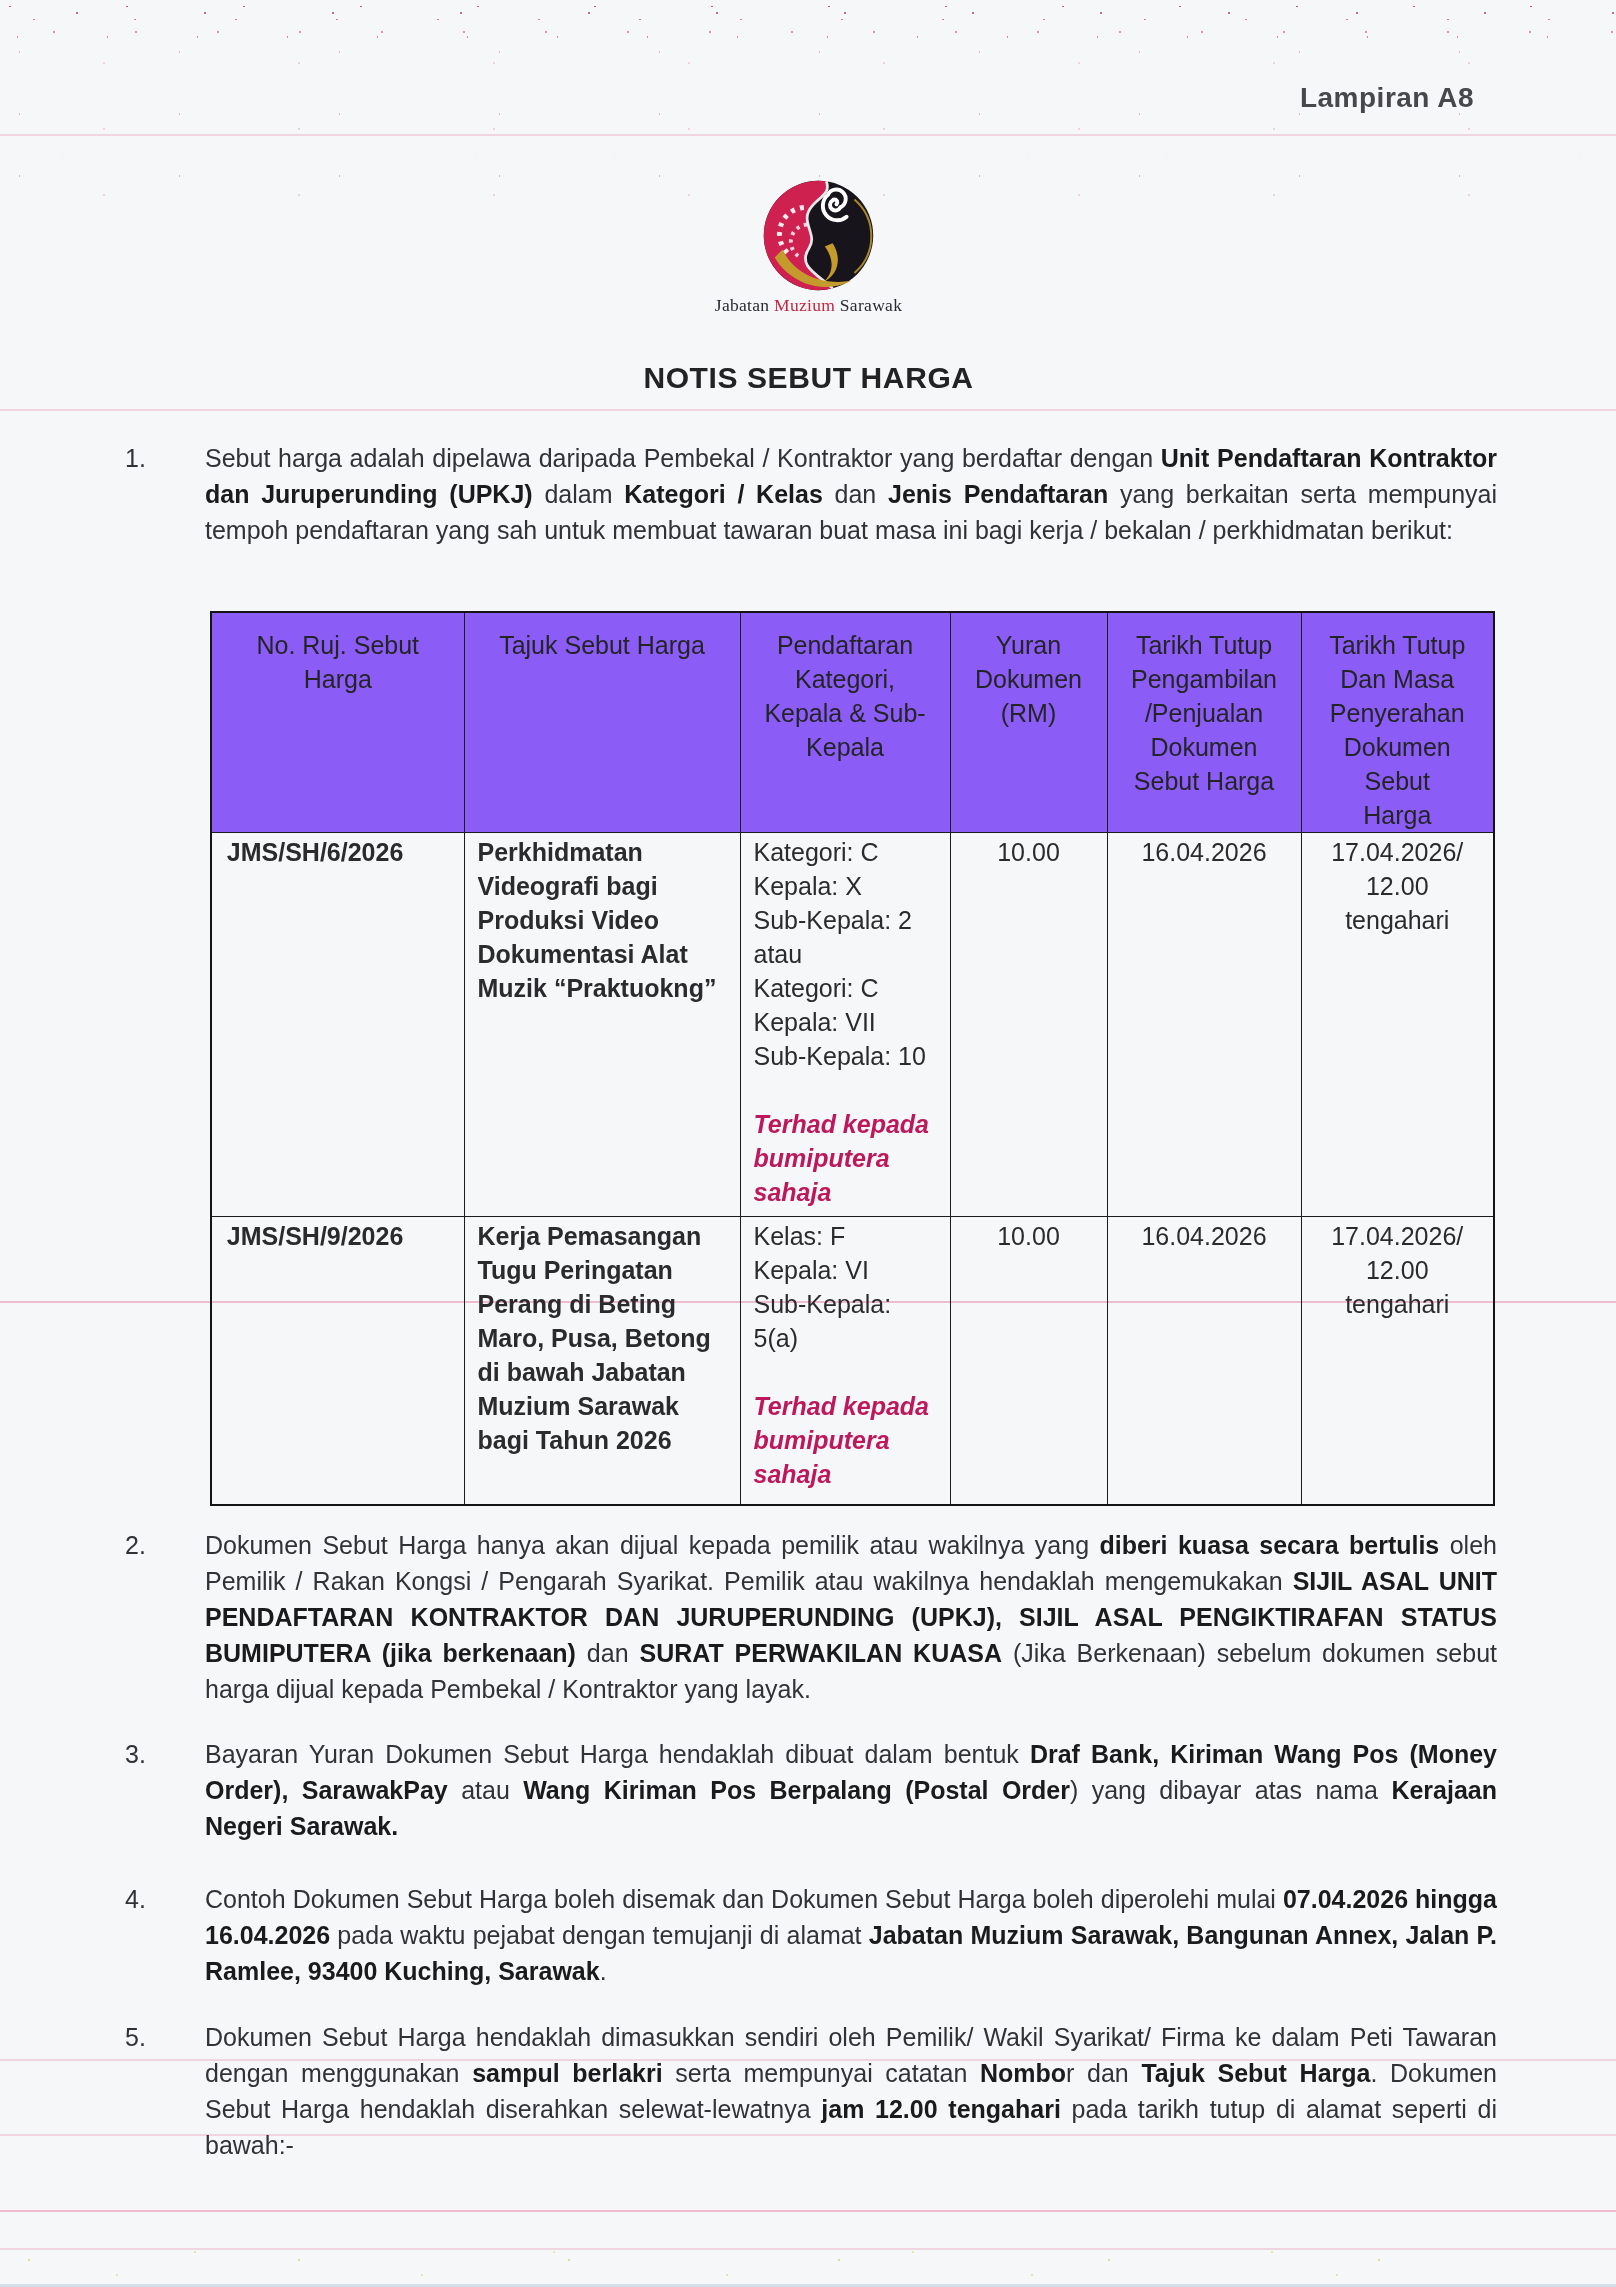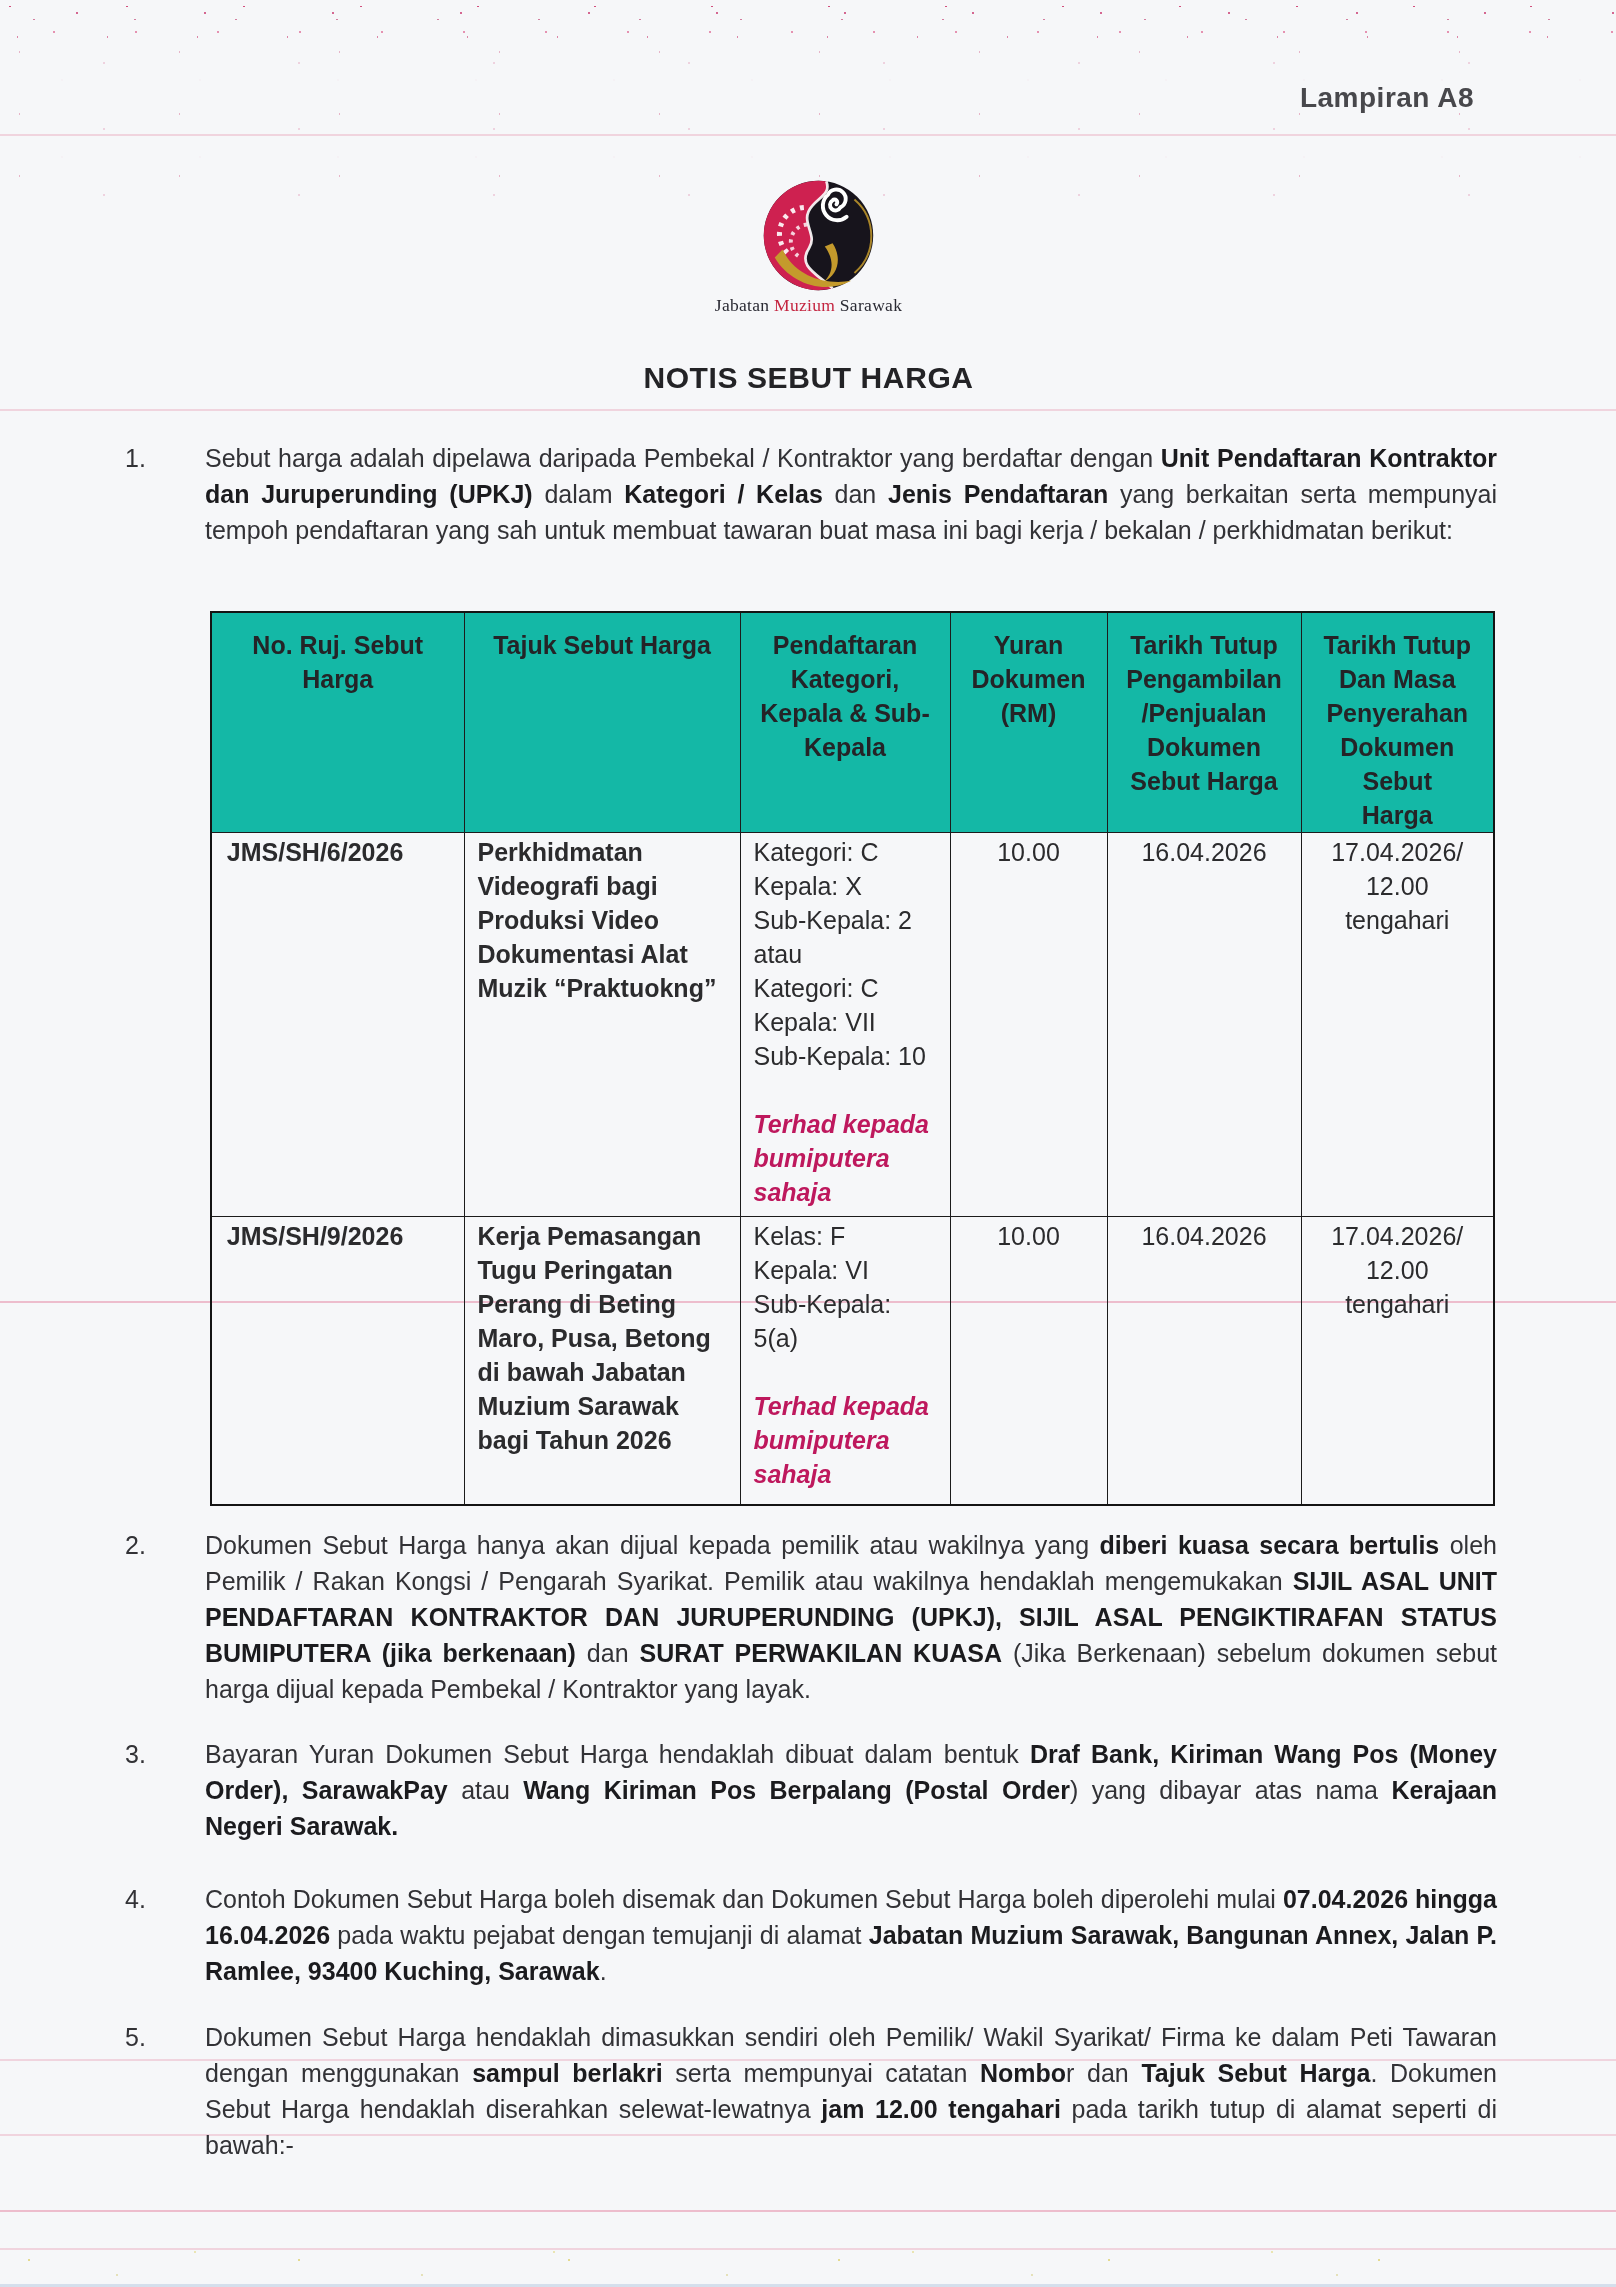--- a/index.html
+++ b/index.html
@@ -53,21 +53,21 @@
   
   .para{position:absolute;left:125px;width:1372px;font-size:25px;line-height:36px;}
   .para .num{position:absolute;left:0;top:0;}
   .para .ptext{margin-left:80px;text-align:justify;}
   .para b{font-weight:700;color:#1b1b1e;}
 
   
   table.quote{position:absolute;left:210px;top:611px;width:1283px;border-collapse:collapse;table-layout:fixed;
     font-size:25px;line-height:34px;color:#2b2b2d;border:2.8px solid #141414;}
   table.quote th, table.quote td{border:1.8px solid #1c1c1c;vertical-align:top;box-sizing:border-box;overflow:hidden;}
-  table.quote th{background:#14b8a6;font-weight:700;text-align:center;height:212px;padding:14.8px 3.7px 0 3.7px;color:#242427;}
+  table.quote th{background:#8b5cf6;font-weight:400;text-align:center;height:212px;padding:14.8px 3.7px 0 3.7px;color:#242427;}
   tr.r1 td{height:384px;}
   tr.r2 td{height:289px;}
   td.ref{font-weight:700;padding:1.8px 7.4px 0 14.8px;}
   td.tajuk{font-weight:700;padding:1.8px 9.2px 0 13px;}
   td.reg{padding:1.8px 7.4px 0 13px;}
   td.fee,td.cdate{text-align:center;padding:1.8px 5.5px 0 5.5px;margin-top:36px;}
   .restriction{font-weight:700;font-style:italic;color:#be185d;}
   .ln{min-height:34px;}
   .spacer-line{height:34px;}
 </style>

